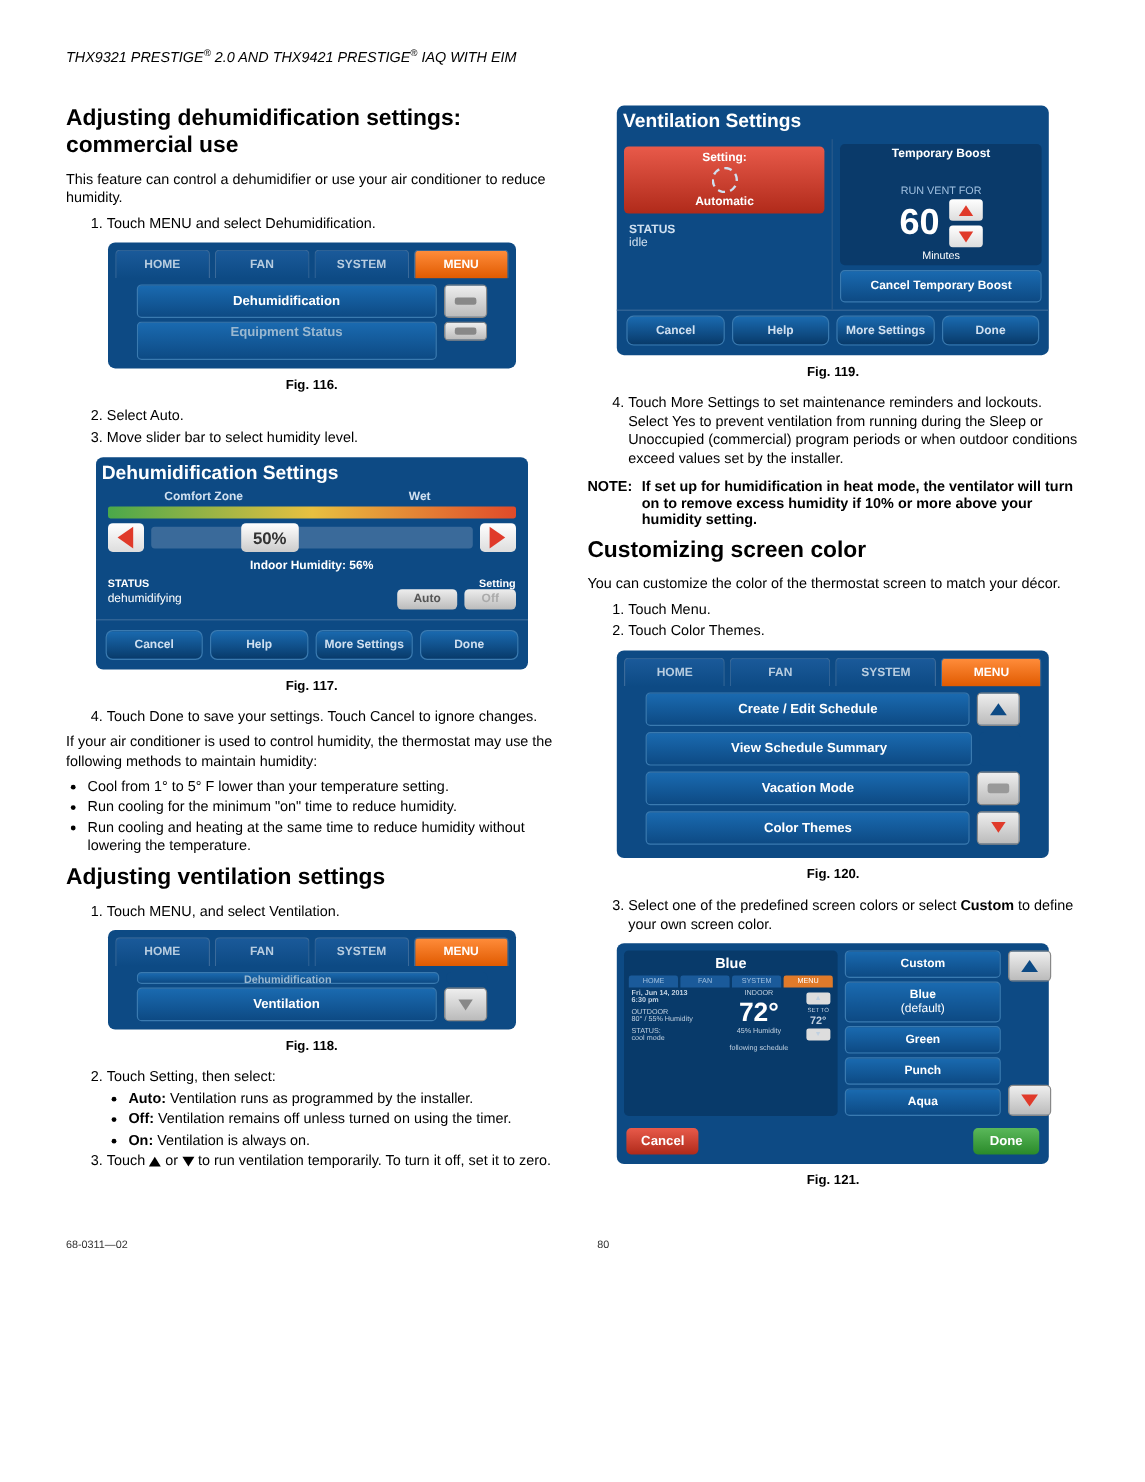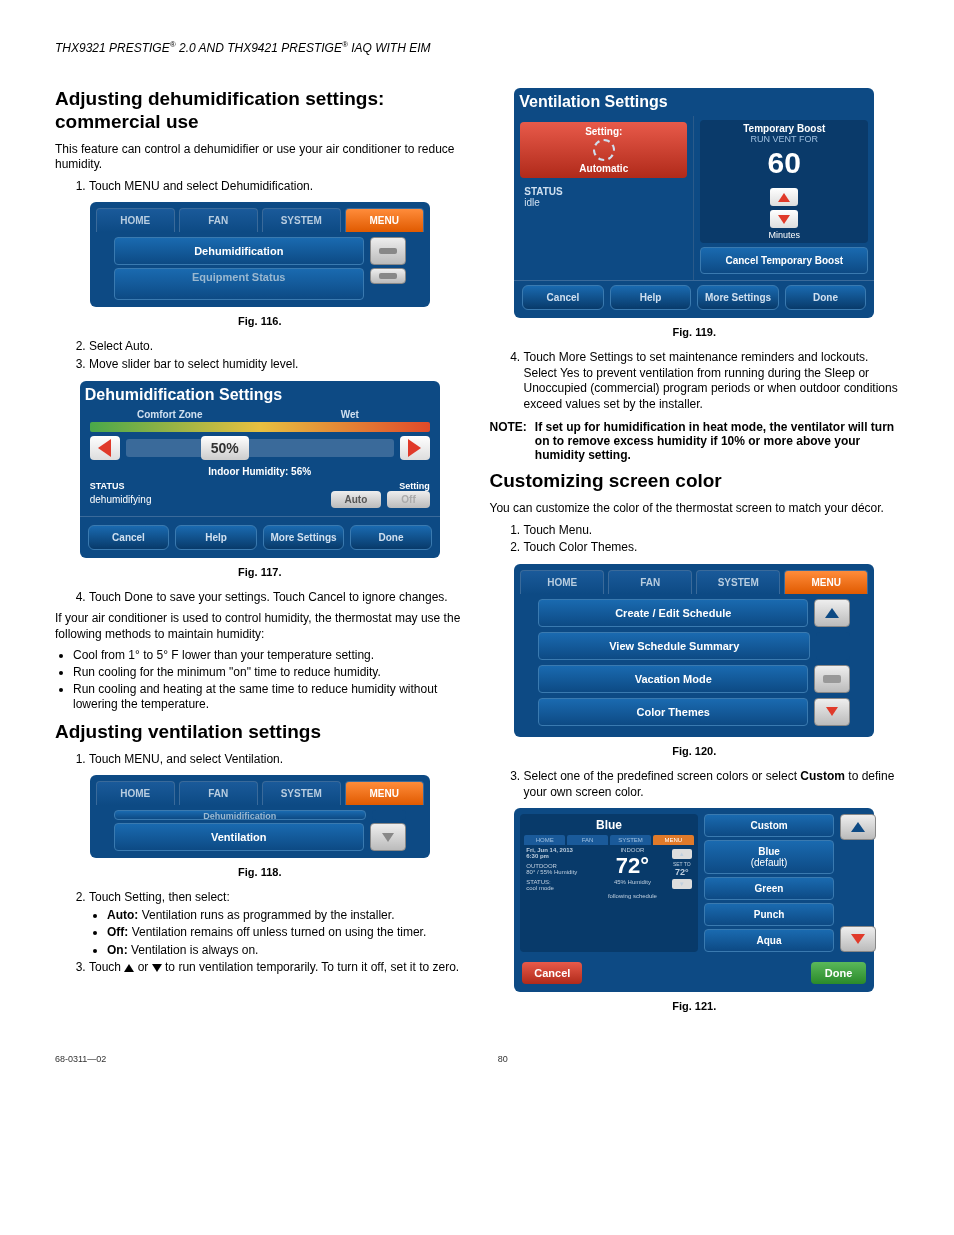--- a/index.html
+++ b/index.html
@@ -227,21 +227,20 @@
     border-radius:4px;
     text-align:center;
     padding:3px;
   }
   .runvent {
     display:flex;
     align-items:center;
     justify-content:center;
     gap:8px;
     padding:2px 6px;
-    flex-direction:column;
   }
   .runvent .num { font-size:30px; font-weight:bold; }
   .runvent .arrows { display:flex;flex-direction:column;gap:4px; }
   .arrbox {
     width:28px;height:18px;
     background:linear-gradient(#fff,#ddd);
     border-radius:3px;
     display:flex;align-items:center;justify-content:center;
   }
 
@@ -458,21 +457,21 @@
           <div>Automatic</div>
         </div>
         <div class="statusarea">
           <div style="font-weight:bold;">STATUS</div>
           <div>idle</div>
         </div>
       </div>
       <div>
         <div class="boostbox">
           <div style="font-size:10px;font-weight:bold;">Temporary Boost</div>
-          <div style="font-size:9px;color:#a0c0e0;margin-top:0;">RUN VENT FOR</div>
+          <div style="font-size:9px;color:#a0c0e0;margin-top:20px;">RUN VENT FOR</div>
           <div class="runvent">
             <div class="num">60</div>
             <div class="arrows">
               <div class="arrbox">
                     <div class="tri-up-r" style="border-bottom-width:9px;border-left-width:6px;border-right-width:6px;"></div>
                   </div>
               <div class="arrbox">
                     <div class="tri-down-r" style="border-top-width:9px;border-left-width:6px;border-right-width:6px;"></div>
                   </div>
             </div>

